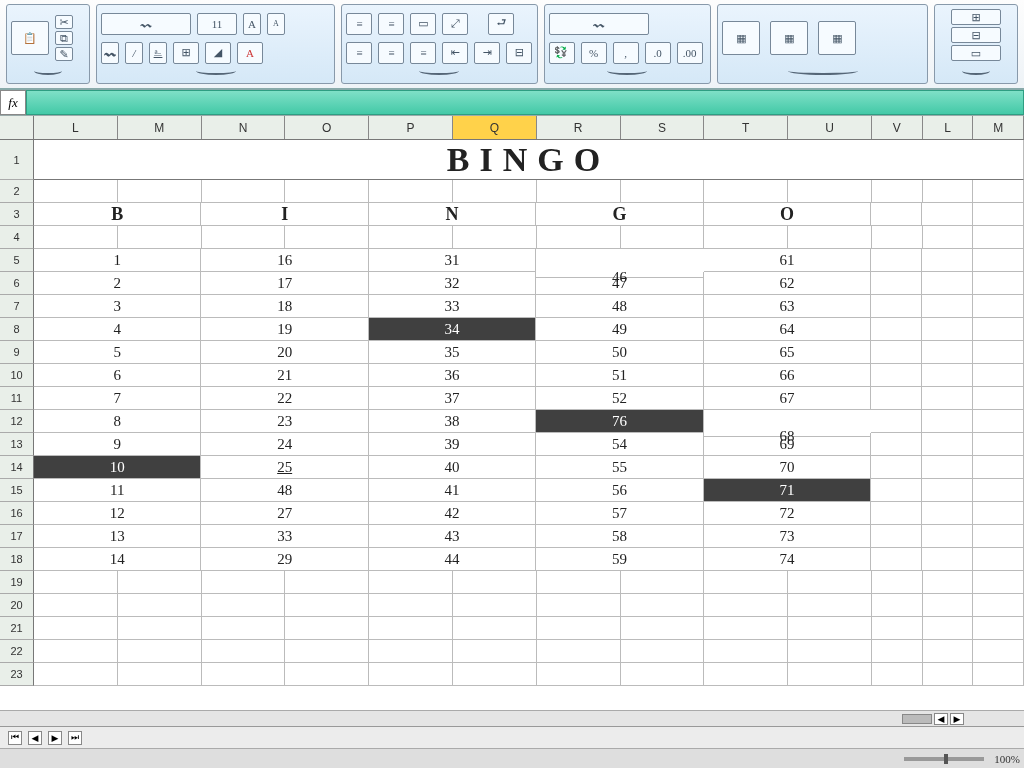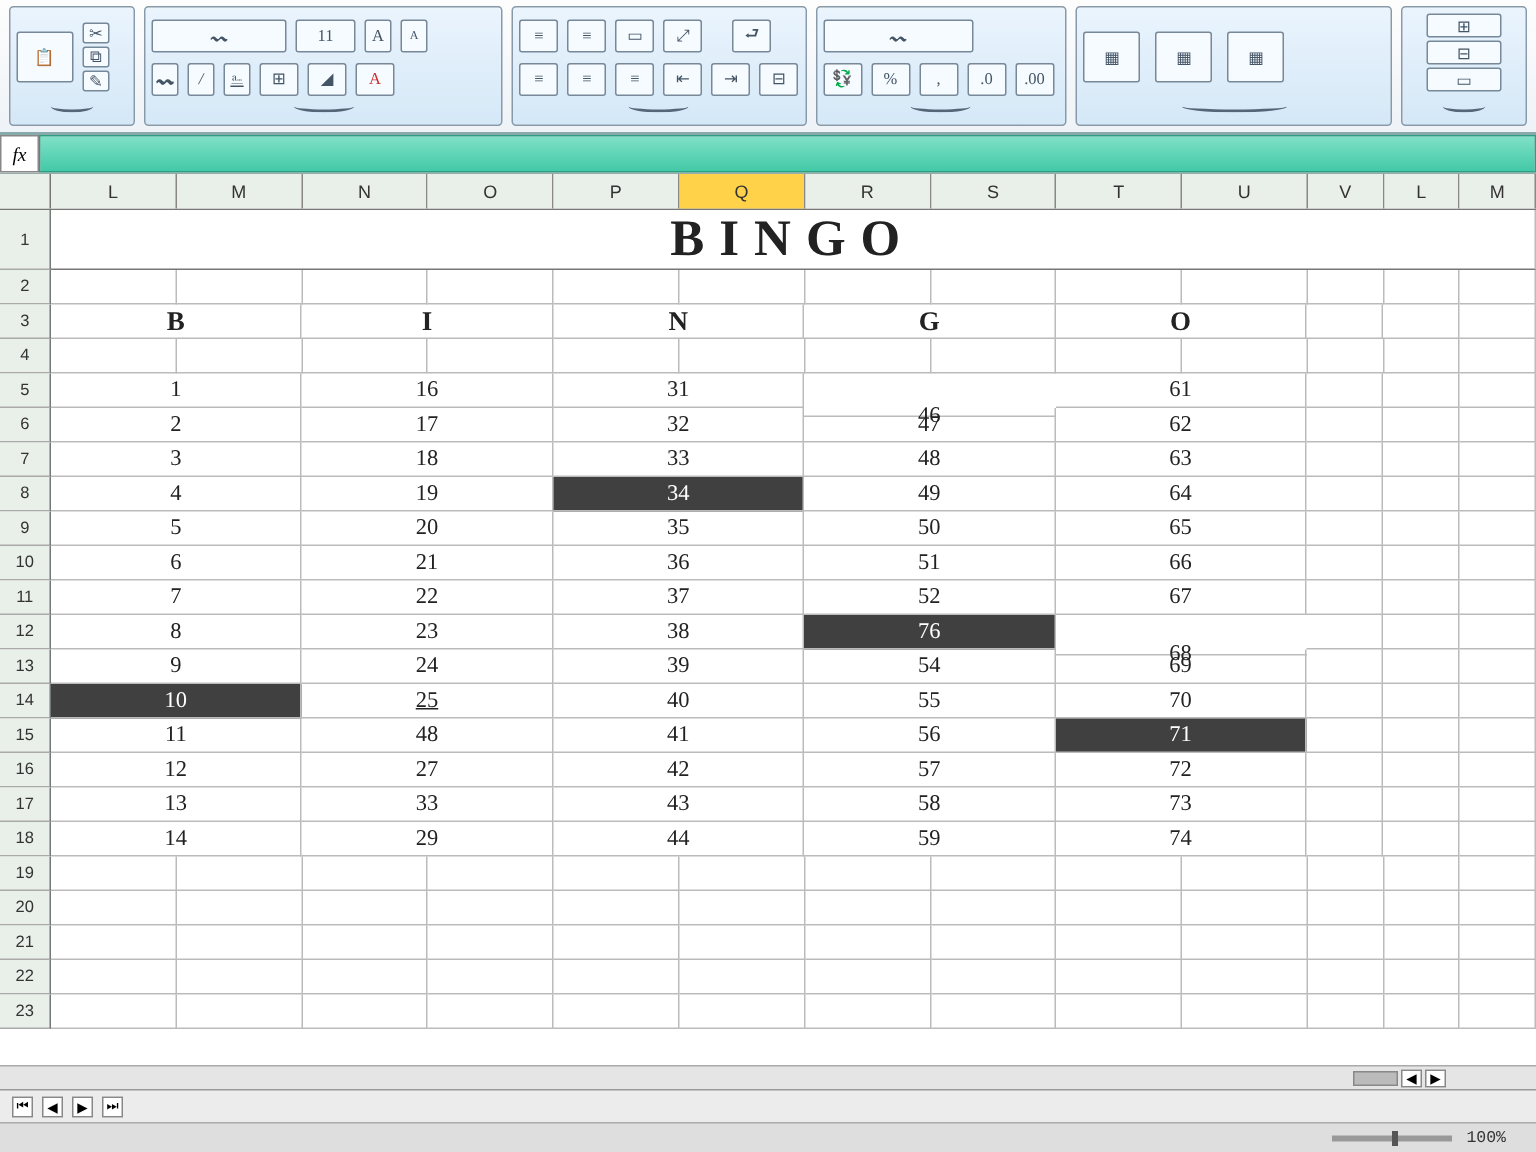--- a/index.html
+++ b/index.html
@@ -43,21 +43,21 @@
   .cell.header { font-weight:bold; font-size:18px; }
   .cell.title { font-size:34px; letter-spacing:10px; font-weight:bold;text-align:center; }
   .cell.hl { background:#404040; color:#fff; }
   .cell.extra { flex:0.6; }
 
   .row.tall .cell { border-bottom:1.5px solid #777; }
 
   
   .sheet-tabs { height: 22px; display:flex; align-items:center; background:#ececec; border-top:1.5px solid #999; font-size:11px; padding:0 8px; gap:6px; }
   .nav-btn { width:14px; height:14px; display:inline-flex; align-items:center; justify-content:center; border:1px solid #888; background:#fff; font-size:9px; }
-  .status { height: 20px; display:flex; align-items:center; justify-content:flex-end; padding:0 20px; background:#dedede; border-top:1px solid #aaa; font-family: Liberation Mono, monospace; font-size:11px; color:#333; gap:10px; }
+  .status { height: 20px; display:flex; align-items:center; justify-content:flex-end; padding:0 4px; background:#dedede; border-top:1px solid #aaa; font-family: Liberation Serif, serif; font-size:11px; color:#333; gap:10px; }
   .zoom-slider { width:80px; height:4px; background:#999; position:relative; }
   .zoom-slider::after { content:""; position:absolute; left:50%; top:-3px; width:4px; height:10px; background:#555; }
 
   .hscroll { height:16px; background:#e5e5e5; border-top:1px solid #aaa; display:flex; align-items:center; justify-content:flex-end; padding-right:60px; }
   .hscroll .thumb { width:30px; height:10px; background:#bbb; border:1px solid #888; }
   .hscroll .arrow { width:14px; height:12px; border:1px solid #888; background:#fff; margin-left:2px; font-size:9px; display:flex; align-items:center; justify-content:center; }
 </style>
 </head>
 <body>
 

